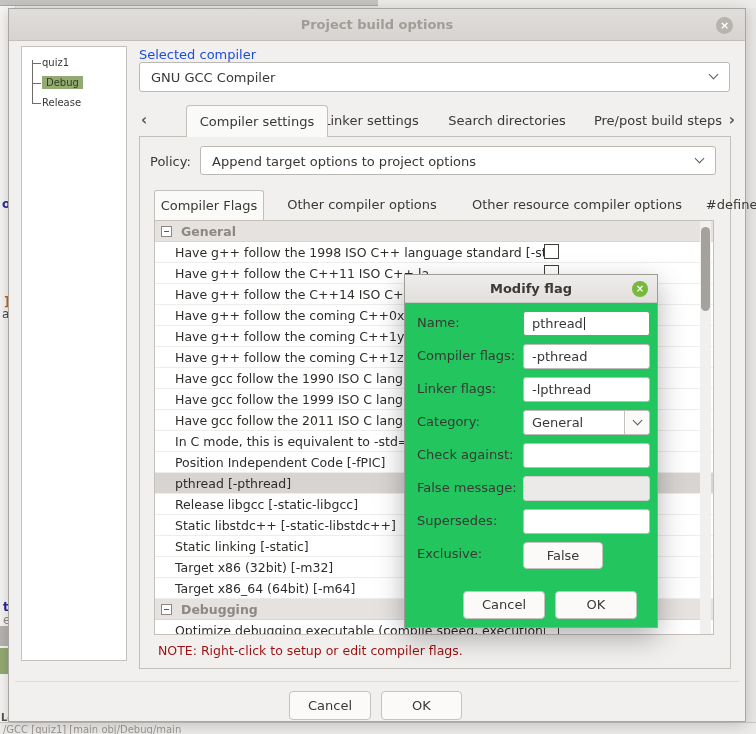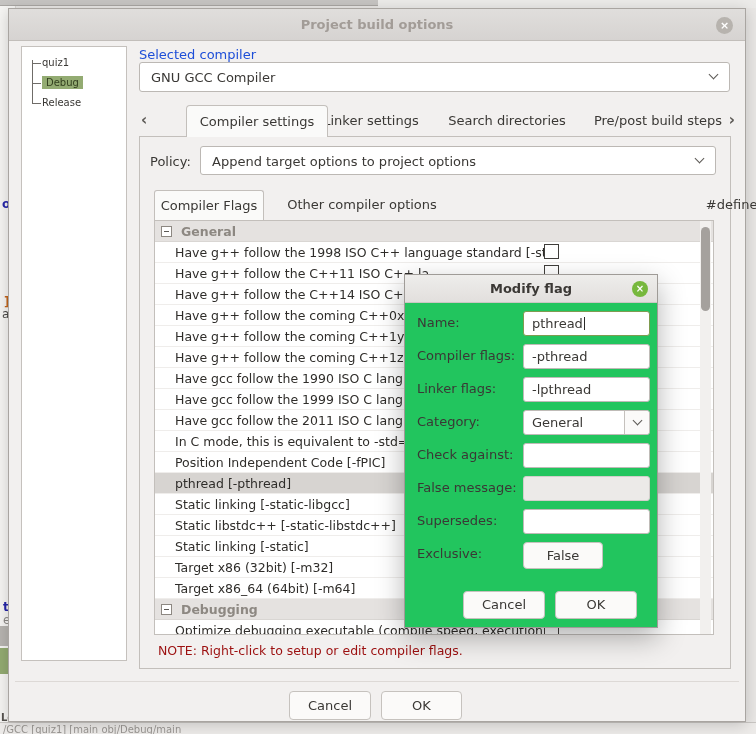--- a/index.html
+++ b/index.html
@@ -173,20 +173,21 @@
   <div class="tab-panel">
     <div class="policy-label">Policy:</div>
     <div class="combo policy-combo">
       <span class="val">Append target options to project options</span>
       <span class="chev"></span>
     </div>
 
     <div class="subtabs">
       <div class="subtab active st-flags">Compiler Flags</div>
       <div class="subtab st-other">Other compiler options</div>
+      <div class="subtab st-resource">Other resource compiler options</div>
       <div class="subtab st-defines">#defines</div>
     </div>
 
     <div class="flag-list">
 
         <div class="flag-row group">
           <span class="expander"></span>
           <span class="row-label">General</span>
           
         </div>
@@ -258,21 +259,21 @@
         </div>
 
         <div class="flag-row selected">
           
           <span class="row-label">pthread  [-pthread]</span>
           <span class="checkbox"></span>
         </div>
 
         <div class="flag-row">
           
-          <span class="row-label">Static linking  [-static-libgcc]</span>
+          <span class="row-label">Release libgcc  [-static-libgcc]</span>
           <span class="checkbox"></span>
         </div>
 
         <div class="flag-row">
           
           <span class="row-label">Static libstdc++  [-static-libstdc++]</span>
           <span class="checkbox"></span>
         </div>
 
         <div class="flag-row">

